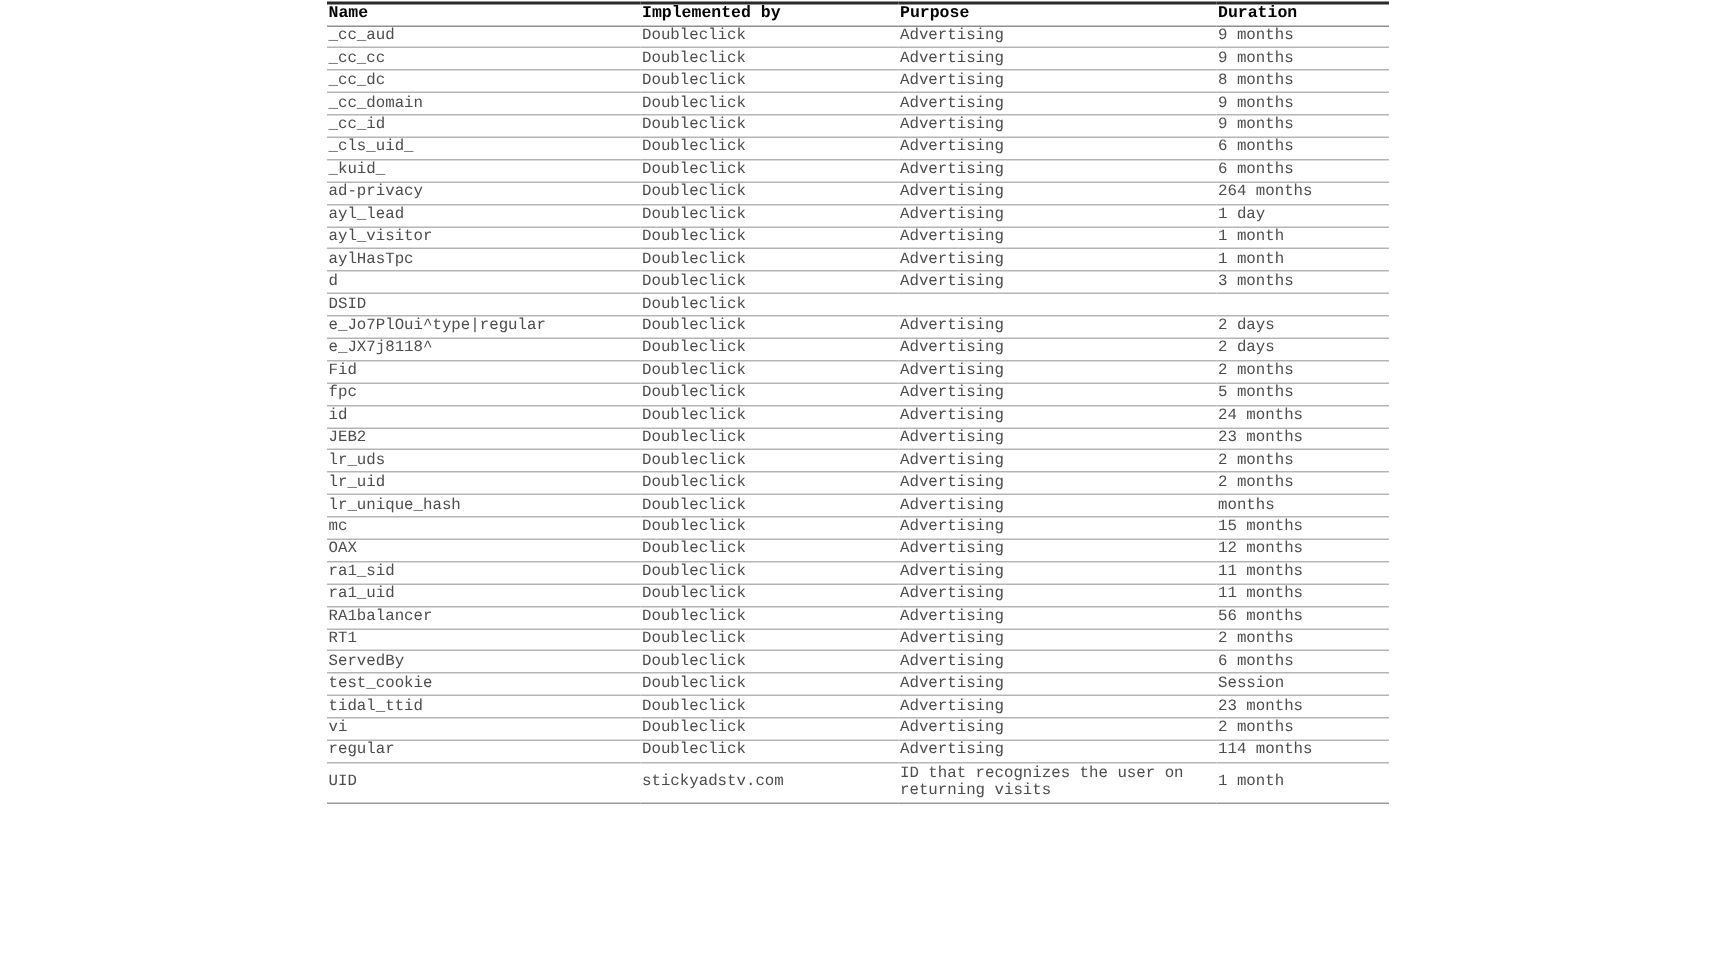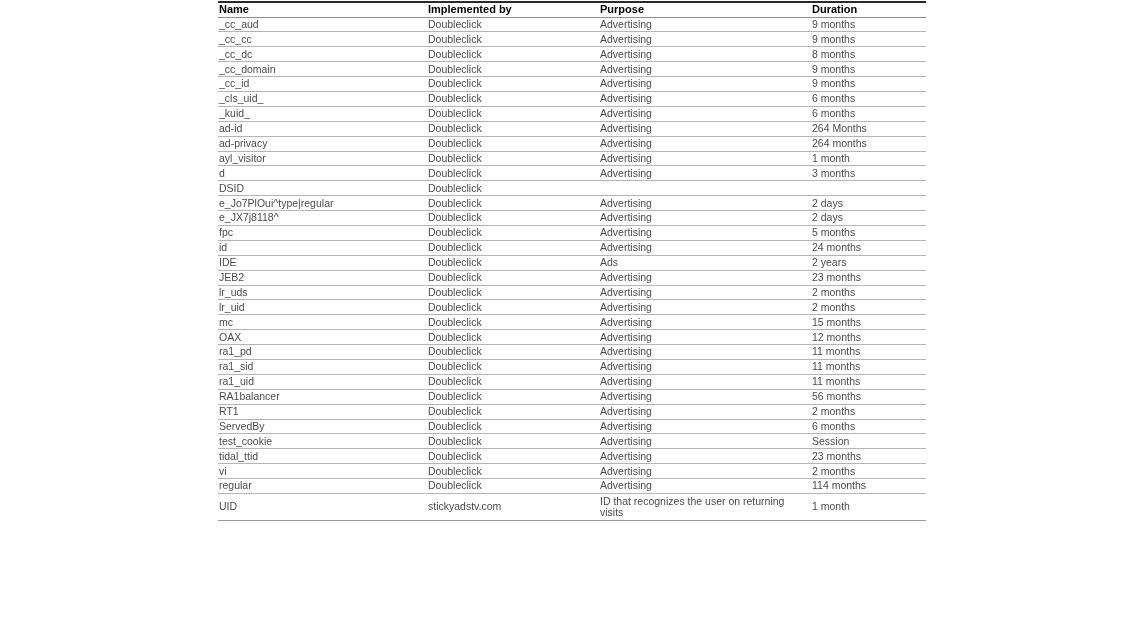--- a/index.html
+++ b/index.html
@@ -19,20 +19,21 @@
     left: 218px;
     top: 1px;
     width: 708px;
   }
   table.cookie-table {
     border-collapse: collapse;
     table-layout: fixed;
     width: 708px;
     font-size: 10.5px;
     color: var(--body-text, #4c4c4c);
+    font-family: Liberation Mono, monospace;
   }
   table.cookie-table thead th {
     font-weight: bold;
     font-size: 11px;
     color: var(--header-text, #000000);
     text-align: left;
     vertical-align: middle;
     border-top: 2px solid var(--top-rule, #2a2a2a);
     border-bottom: 1px solid var(--header-rule, #8f8f8f);
     height: 12.5px;
@@ -112,33 +113,39 @@
           <td>Advertising</td>
           <td>6 months</td>
         </tr>
         <tr>
           <td>_kuid_</td>
           <td>Doubleclick</td>
           <td>Advertising</td>
           <td>6 months</td>
         </tr>
         <tr>
-          <td>ad-id</td>
-          <td>Doubleclick</td>
-          <td>Advertising</td>
-          <td>264 Months</td>
-        </tr>
-        <tr>
           <td>ad-privacy</td>
           <td>Doubleclick</td>
           <td>Advertising</td>
           <td>264 months</td>
         </tr>
         <tr>
+          <td>ayl_lead</td>
+          <td>Doubleclick</td>
+          <td>Advertising</td>
+          <td>1 day</td>
+        </tr>
+        <tr>
           <td>ayl_visitor</td>
+          <td>Doubleclick</td>
+          <td>Advertising</td>
+          <td>1 month</td>
+        </tr>
+        <tr>
+          <td>aylHasTpc</td>
           <td>Doubleclick</td>
           <td>Advertising</td>
           <td>1 month</td>
         </tr>
         <tr>
           <td>d</td>
           <td>Doubleclick</td>
           <td>Advertising</td>
           <td>3 months</td>
         </tr>
@@ -154,72 +161,72 @@
           <td>Advertising</td>
           <td>2 days</td>
         </tr>
         <tr>
           <td>e_JX7j8118^</td>
           <td>Doubleclick</td>
           <td>Advertising</td>
           <td>2 days</td>
         </tr>
         <tr>
+          <td>Fid</td>
+          <td>Doubleclick</td>
+          <td>Advertising</td>
+          <td>2 months</td>
+        </tr>
+        <tr>
           <td>fpc</td>
           <td>Doubleclick</td>
           <td>Advertising</td>
           <td>5 months</td>
         </tr>
         <tr>
           <td>id</td>
           <td>Doubleclick</td>
           <td>Advertising</td>
           <td>24 months</td>
         </tr>
         <tr>
-          <td>IDE</td>
-          <td>Doubleclick</td>
-          <td>Ads</td>
-          <td>2 years</td>
-        </tr>
-        <tr>
           <td>JEB2</td>
           <td>Doubleclick</td>
           <td>Advertising</td>
           <td>23 months</td>
         </tr>
         <tr>
           <td>lr_uds</td>
           <td>Doubleclick</td>
           <td>Advertising</td>
           <td>2 months</td>
         </tr>
         <tr>
           <td>lr_uid</td>
           <td>Doubleclick</td>
           <td>Advertising</td>
           <td>2 months</td>
         </tr>
         <tr>
+          <td>lr_unique_hash</td>
+          <td>Doubleclick</td>
+          <td>Advertising</td>
+          <td>months</td>
+        </tr>
+        <tr>
           <td>mc</td>
           <td>Doubleclick</td>
           <td>Advertising</td>
           <td>15 months</td>
         </tr>
         <tr>
           <td>OAX</td>
           <td>Doubleclick</td>
           <td>Advertising</td>
           <td>12 months</td>
-        </tr>
-        <tr>
-          <td>ra1_pd</td>
-          <td>Doubleclick</td>
-          <td>Advertising</td>
-          <td>11 months</td>
         </tr>
         <tr>
           <td>ra1_sid</td>
           <td>Doubleclick</td>
           <td>Advertising</td>
           <td>11 months</td>
         </tr>
         <tr>
           <td>ra1_uid</td>
           <td>Doubleclick</td>

